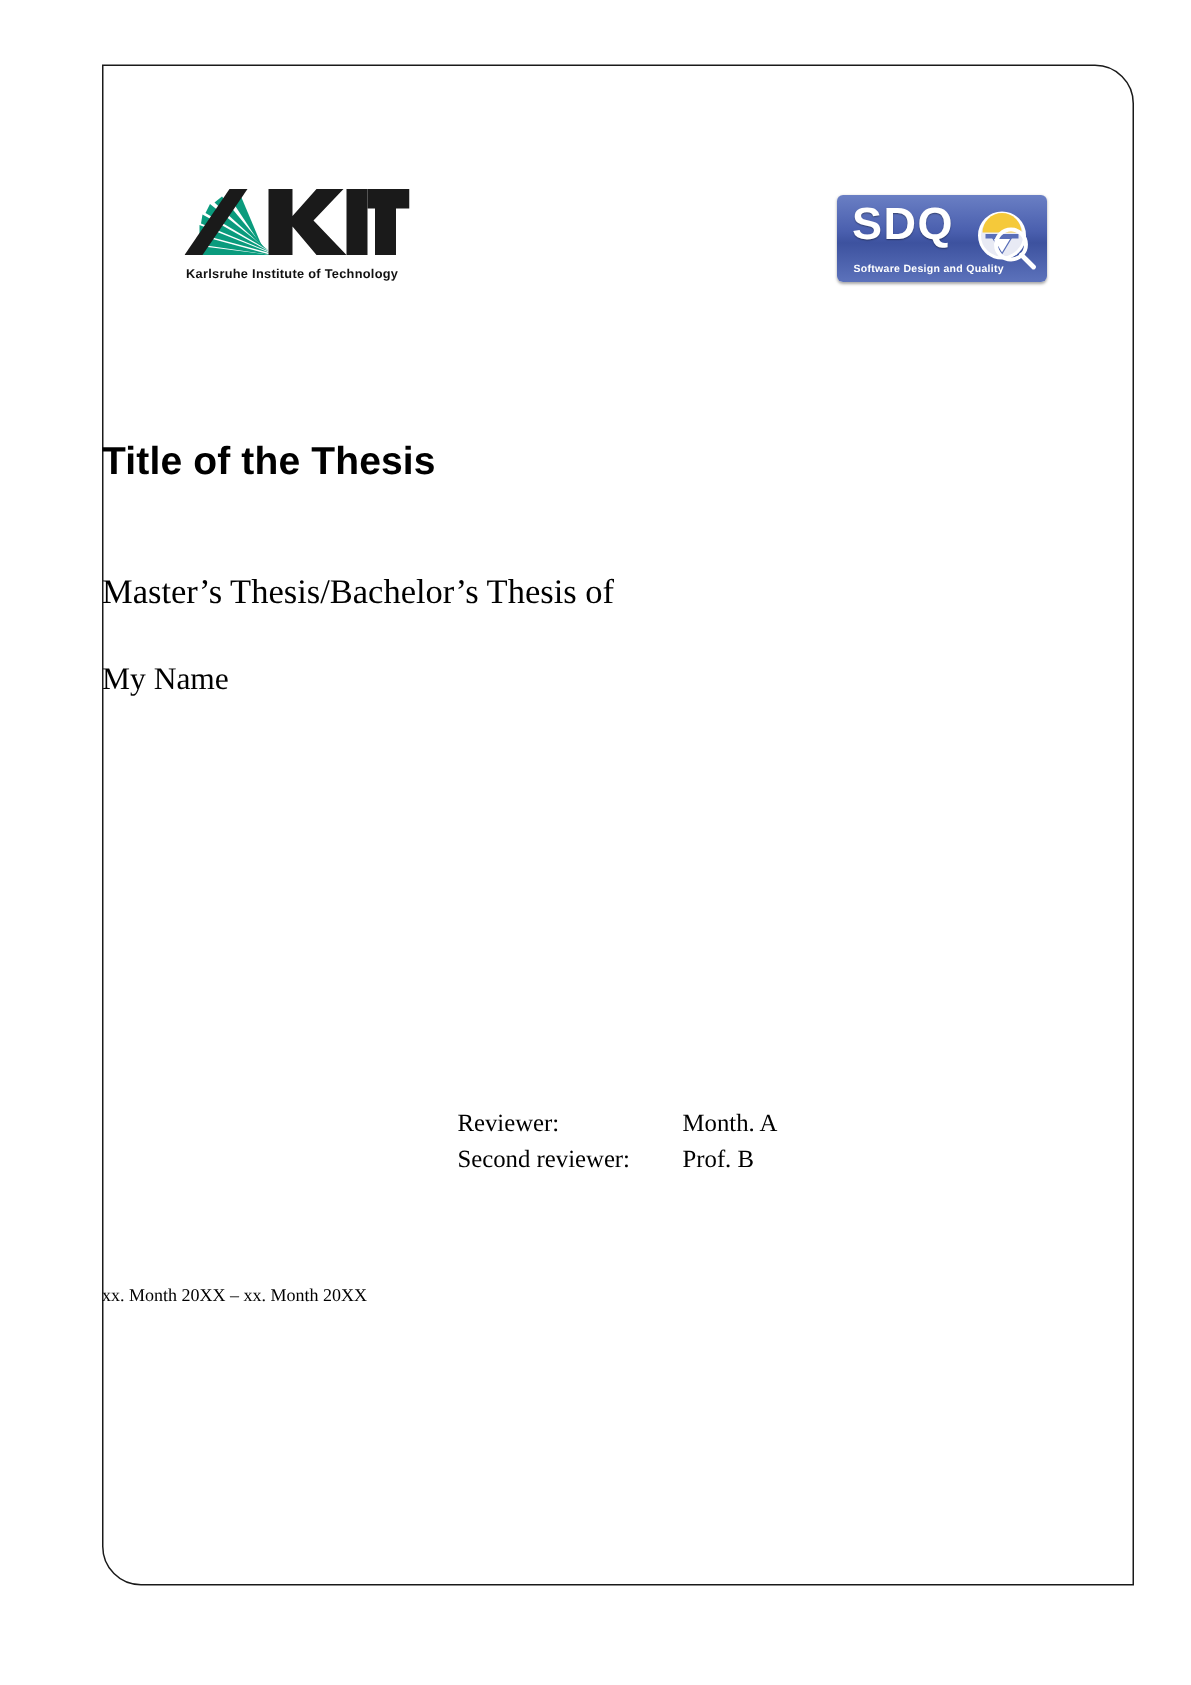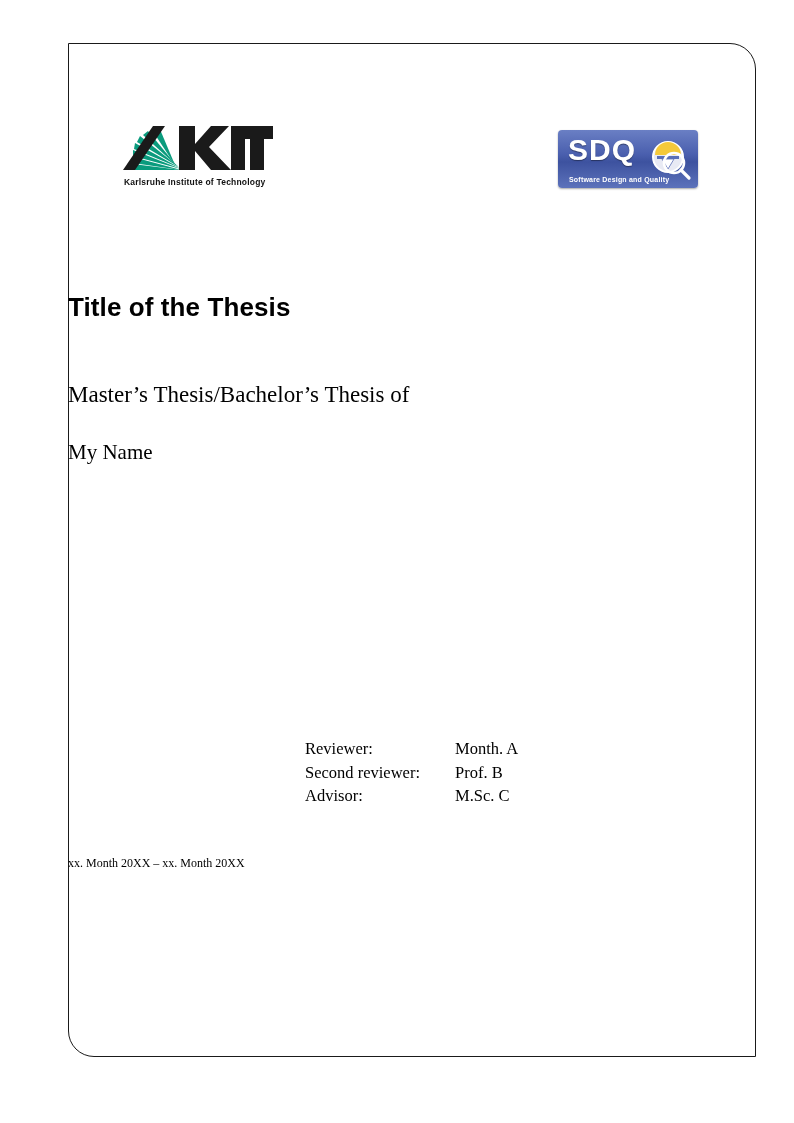--- a/index.html
+++ b/index.html
@@ -218,20 +218,16 @@
 <table class="people">
   <tbody>
     <tr>
       <td class="role">Reviewer:</td>
       <td class="name">Month. A</td>
     </tr>
     <tr>
       <td class="role">Second reviewer:</td>
       <td class="name">Prof. B</td>
     </tr>
-    <tr>
-      <td class="role">Advisor:</td>
-      <td class="name">M.Sc. C</td>
-    </tr>
   </tbody>
 </table>
 
 <div class="center-col date-line">xx. Month 20XX – xx. Month 20XX</div>
 
 </body></html>

